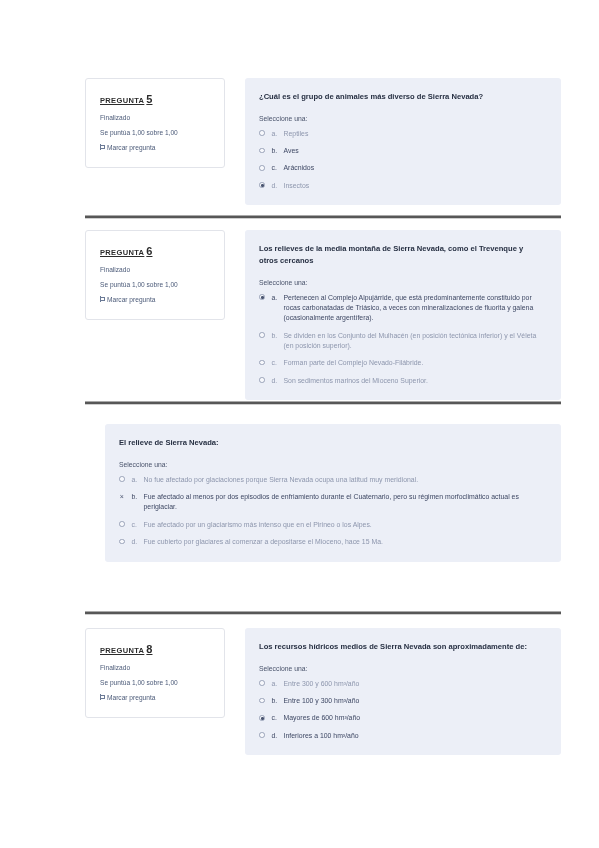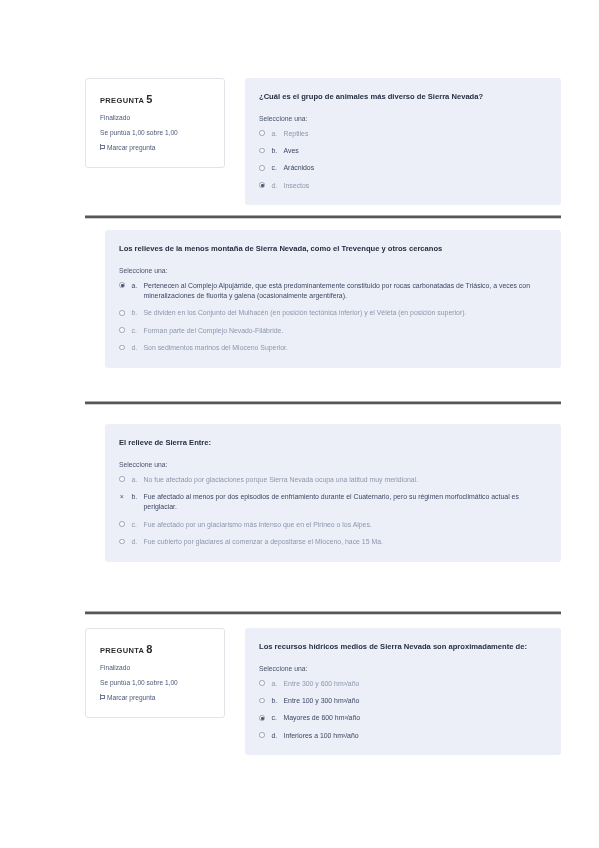--- a/index.html
+++ b/index.html
@@ -42,20 +42,21 @@
     padding: 14px 12px 16px 14px;
     box-sizing: border-box;
   }
   .qinfo-title {
     font-size: 7.5px;
     font-weight: bold;
     letter-spacing: 0.35px;
     color: #2b2b2b;
     margin: 0 0 9px 0;
     white-space: nowrap;
+    text-decoration: underline;
   }
   .qinfo-title .qnum {
     font-size: 11px;
     font-weight: bold;
     letter-spacing: 0;
     margin-left: 2px;
   }
   .qinfo-line {
     font-size: 6.6px;
     color: #4b5a78;
@@ -228,90 +229,101 @@
         <span class="radio checked"></span>
         <span class="opt-letter">d.</span>
         <span class="opt-text">Insectos</span>
       </div>
     </div>
   </div>
 
   <div class="sep" style="top:215px;"></div>
 
   <div class="qblock" style="top:230px;">
-    <div class="qpanel">
-      <div class="qtext">Los relieves de la menos montaña de Sierra Nevada, como el Trevenque y otros cercanos</div>
-      <div class="qselect">Seleccione una:</div>
-      <div class="opt">
-        <span class="radio checked"></span>
-        <span class="opt-letter">a.</span>
-        <span class="opt-text">Pertenecen al Complejo Alpujárride, que está predominantemente constituido por rocas carbonatadas de Triásico, a veces con mineralizaciones de fluorita y galena (ocasionalmente argentífera).</span>
-      </div>
-      <div class="opt dim">
-        <span class="radio"></span>
-        <span class="opt-letter">b.</span>
-        <span class="opt-text">Se dividen en los Conjunto del Mulhacén (en posición tectónica inferior) y el Véleta (en posición superior).</span>
-      </div>
-      <div class="opt dim">
-        <span class="radio"></span>
-        <span class="opt-letter">c.</span>
-        <span class="opt-text">Forman parte del Complejo Nevado-Filábride.</span>
-      </div>
-      <div class="opt dim">
-        <span class="radio"></span>
-        <span class="opt-letter">d.</span>
-        <span class="opt-text">Son sedimentos marinos del Mioceno Superior.</span>
-      </div>
-    </div>
-  </div>
-
-  <div class="sep" style="top:401px;"></div>
-
-  <div class="qblock" style="top:424px;">
-    <div class="qpanel">
-      <div class="qtext">El relieve de Sierra Entre:</div>
-      <div class="qselect">Seleccione una:</div>
-      <div class="opt dim">
-        <span class="radio"></span>
-        <span class="opt-letter">a.</span>
-        <span class="opt-text">No fue afectado por glaciaciones porque Sierra Nevada ocupa una latitud muy meridional.</span>
-      </div>
-      <div class="opt">
-        <span class="radio wrong"></span>
-        <span class="opt-letter">b.</span>
-        <span class="opt-text">Fue afectado al menos por dos episodios de enfriamiento durante el Cuaternario, pero su régimen morfoclimático actual es periglaciar.</span>
-      </div>
-      <div class="opt dim">
-        <span class="radio"></span>
-        <span class="opt-letter">c.</span>
-        <span class="opt-text">Fue afectado por un glaciarismo más intenso que en el Pirineo o los Alpes.</span>
-      </div>
-      <div class="opt dim">
-        <span class="radio"></span>
-        <span class="opt-letter">d.</span>
-        <span class="opt-text">Fue cubierto por glaciares al comenzar a depositarse el Mioceno, hace 15 Ma.</span>
-      </div>
-    </div>
-  </div>
-
-  <div class="sep" style="top:611px;"></div>
-
-  <div class="qblock" style="top:628px;">
     <div class="qinfo">
       <div class="qinfo-title">
-        <span>PREGUNTA</span><span class="qnum">8</span>
+        <span>PREGUNTA</span><span class="qnum">6</span>
       </div>
       <div class="qinfo-line">Finalizado</div>
       <div class="qinfo-line">Se puntúa 1,00 sobre 1,00</div>
       <div class="qinfo-flag">
         <span class="flag-icon"></span>
         <span>Marcar pregunta</span>
       </div>
     </div>
     <div class="qpanel">
+      <div class="qtext">Los relieves de la media montaña de Sierra Nevada, como el Trevenque y otros cercanos</div>
+      <div class="qselect">Seleccione una:</div>
+      <div class="opt">
+        <span class="radio checked"></span>
+        <span class="opt-letter">a.</span>
+        <span class="opt-text">Pertenecen al Complejo Alpujárride, que está predominantemente constituido por rocas carbonatadas de Triásico, a veces con mineralizaciones de fluorita y galena (ocasionalmente argentífera).</span>
+      </div>
+      <div class="opt dim">
+        <span class="radio"></span>
+        <span class="opt-letter">b.</span>
+        <span class="opt-text">Se dividen en los Conjunto del Mulhacén (en posición tectónica inferior) y el Véleta (en posición superior).</span>
+      </div>
+      <div class="opt dim">
+        <span class="radio"></span>
+        <span class="opt-letter">c.</span>
+        <span class="opt-text">Forman parte del Complejo Nevado-Filábride.</span>
+      </div>
+      <div class="opt dim">
+        <span class="radio"></span>
+        <span class="opt-letter">d.</span>
+        <span class="opt-text">Son sedimentos marinos del Mioceno Superior.</span>
+      </div>
+    </div>
+  </div>
+
+  <div class="sep" style="top:401px;"></div>
+
+  <div class="qblock" style="top:424px;">
+    <div class="qpanel">
+      <div class="qtext">El relieve de Sierra Nevada:</div>
+      <div class="qselect">Seleccione una:</div>
+      <div class="opt dim">
+        <span class="radio"></span>
+        <span class="opt-letter">a.</span>
+        <span class="opt-text">No fue afectado por glaciaciones porque Sierra Nevada ocupa una latitud muy meridional.</span>
+      </div>
+      <div class="opt">
+        <span class="radio wrong"></span>
+        <span class="opt-letter">b.</span>
+        <span class="opt-text">Fue afectado al menos por dos episodios de enfriamiento durante el Cuaternario, pero su régimen morfoclimático actual es periglaciar.</span>
+      </div>
+      <div class="opt dim">
+        <span class="radio"></span>
+        <span class="opt-letter">c.</span>
+        <span class="opt-text">Fue afectado por un glaciarismo más intenso que en el Pirineo o los Alpes.</span>
+      </div>
+      <div class="opt dim">
+        <span class="radio"></span>
+        <span class="opt-letter">d.</span>
+        <span class="opt-text">Fue cubierto por glaciares al comenzar a depositarse el Mioceno, hace 15 Ma.</span>
+      </div>
+    </div>
+  </div>
+
+  <div class="sep" style="top:611px;"></div>
+
+  <div class="qblock" style="top:628px;">
+    <div class="qinfo">
+      <div class="qinfo-title">
+        <span>PREGUNTA</span><span class="qnum">8</span>
+      </div>
+      <div class="qinfo-line">Finalizado</div>
+      <div class="qinfo-line">Se puntúa 1,00 sobre 1,00</div>
+      <div class="qinfo-flag">
+        <span class="flag-icon"></span>
+        <span>Marcar pregunta</span>
+      </div>
+    </div>
+    <div class="qpanel">
       <div class="qtext">Los recursos hídricos medios de Sierra Nevada son aproximadamente de:</div>
       <div class="qselect">Seleccione una:</div>
       <div class="opt dim">
         <span class="radio"></span>
         <span class="opt-letter">a.</span>
         <span class="opt-text">Entre 300 y 600 hm³/año</span>
       </div>
       <div class="opt">
         <span class="radio"></span>
         <span class="opt-letter">b.</span>

